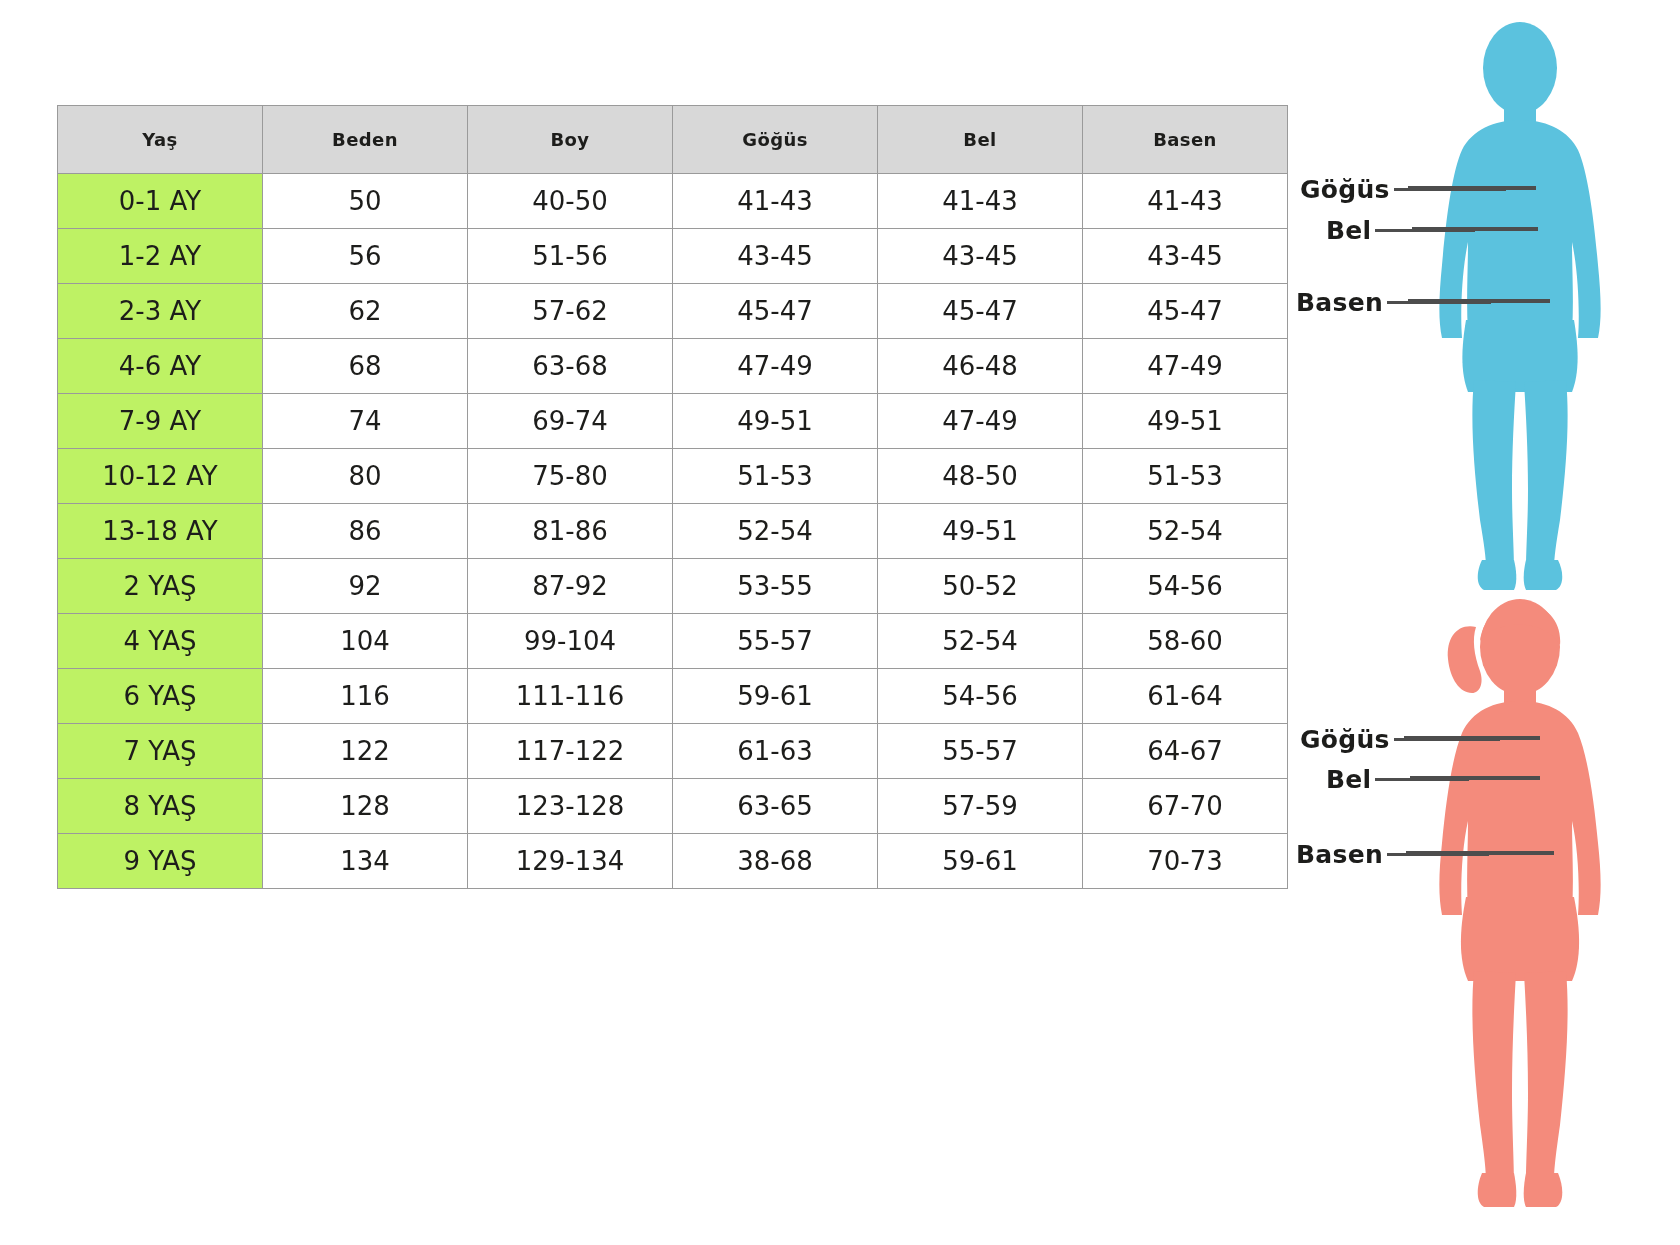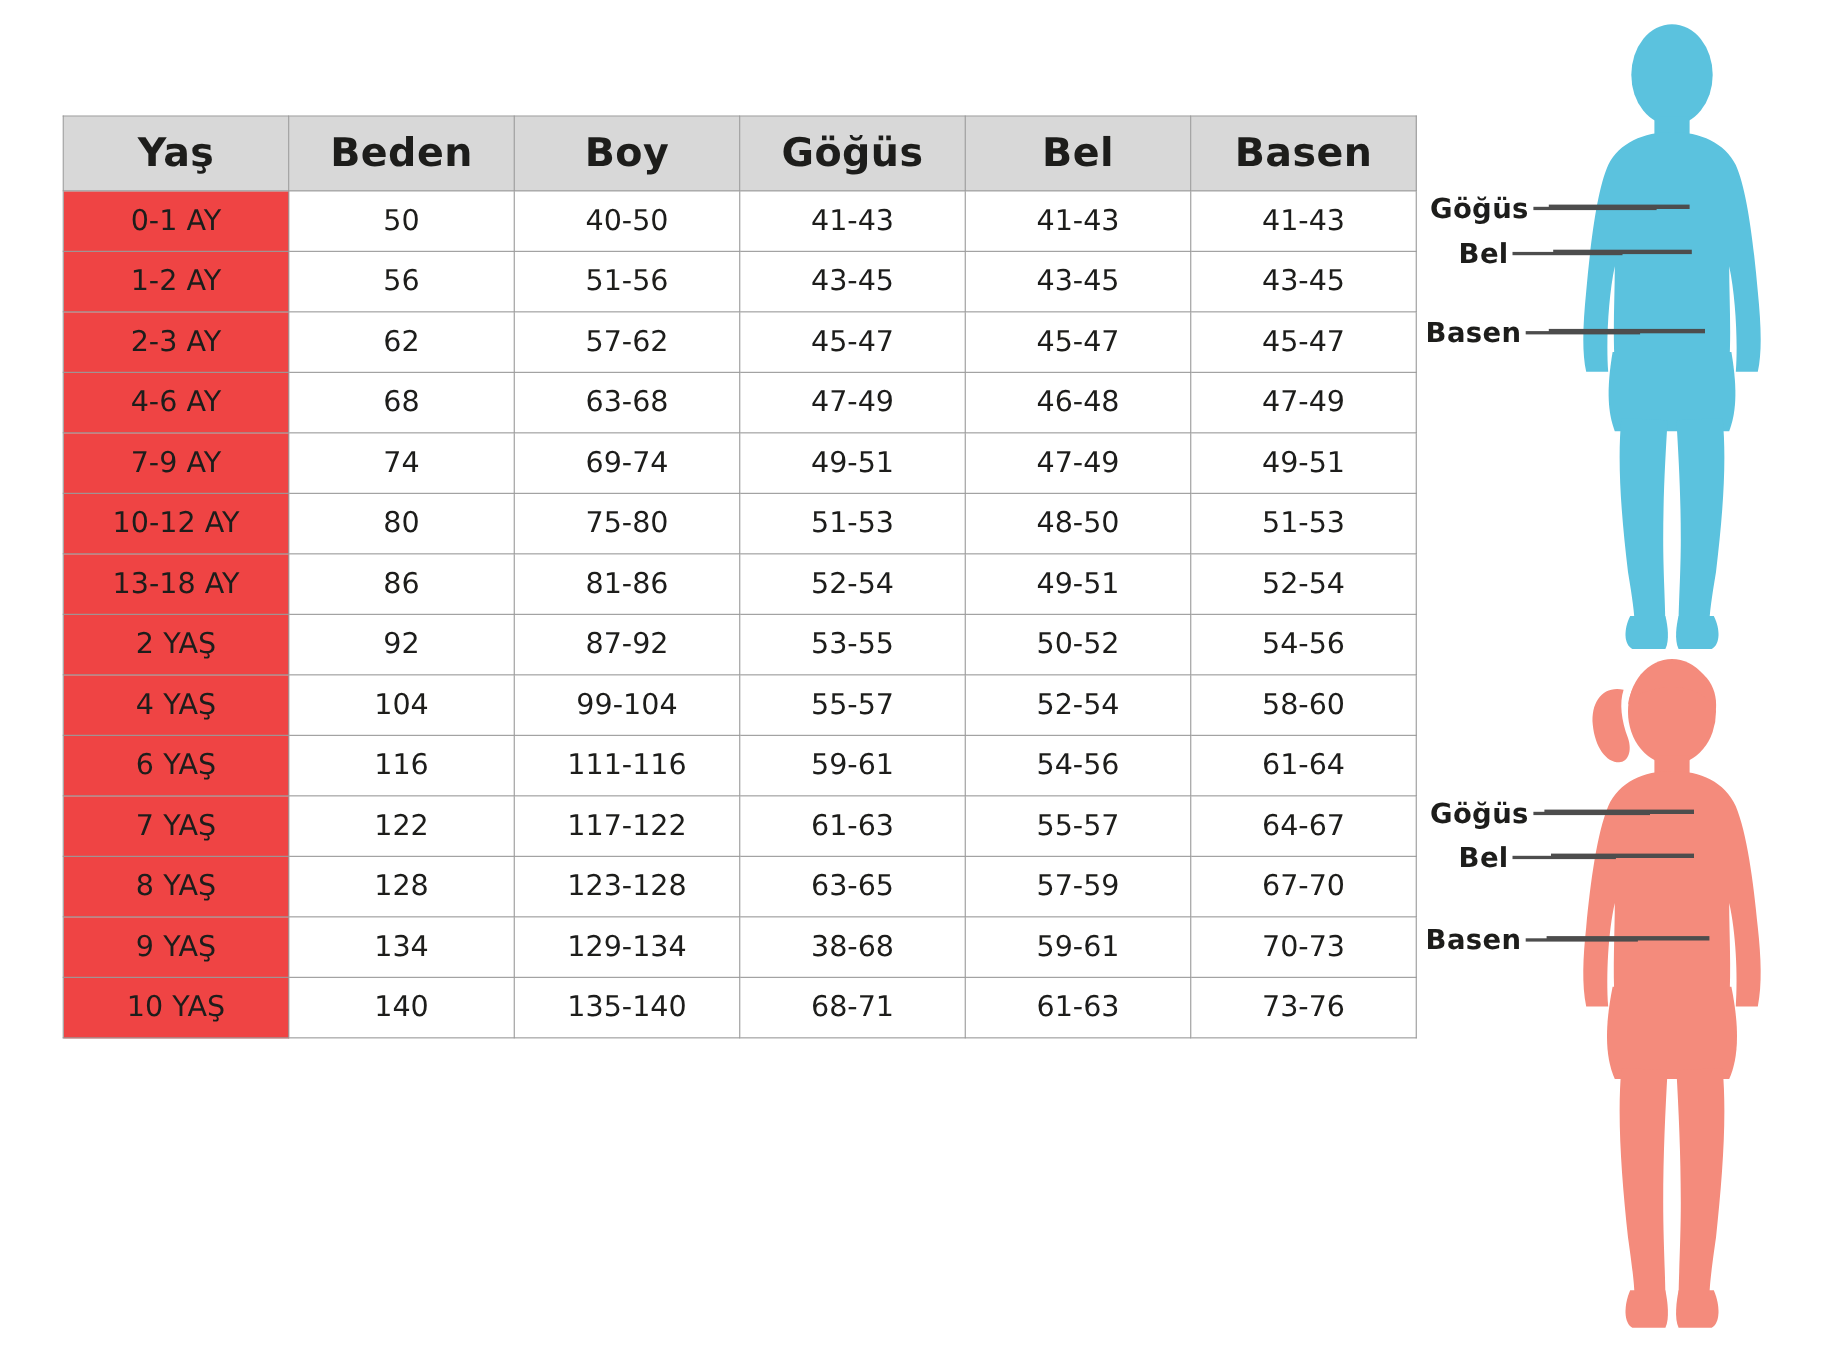--- a/index.html
+++ b/index.html
@@ -36,33 +36,33 @@
   }
   table.size-table th,
   table.size-table td {
     border: 1px solid #9a9a9a;
     text-align: center;
     vertical-align: middle;
     color: #1d1d1b;
   }
   table.size-table thead th {
     background: #d8d8d8;
-    font-size: 36px;
+    font-size: 18px;
     font-weight: bold;
     height: 65px;
     letter-spacing: 0.4px;
   }
   table.size-table tbody td {
     font-size: 26px;
     font-weight: normal;
     height: 52px;
     background: #ffffff;
   }
   table.size-table tbody td.age-cell {
-    background: #ef4444;
+    background: #bef264;
   }
 
   
   col.c-age    { width: 205px; }
   col.c-beden  { width: 205px; }
   col.c-boy    { width: 205px; }
   col.c-gogus  { width: 205px; }
   col.c-bel    { width: 205px; }
   col.c-basen  { width: 205px; }
 
@@ -234,28 +234,20 @@
           <td>57-59</td>
           <td>67-70</td>
         </tr>
         <tr>
           <td class="age-cell">9 YAŞ</td>
           <td>134</td>
           <td>129-134</td>
           <td>38-68</td>
           <td>59-61</td>
           <td>70-73</td>
-        </tr>
-        <tr>
-          <td class="age-cell">10 YAŞ</td>
-          <td>140</td>
-          <td>135-140</td>
-          <td>68-71</td>
-          <td>61-63</td>
-          <td>73-76</td>
         </tr>
       </tbody>
     </table>
   </div>
 
   <div class="figure-block" id="figure-boy">
     <svg class="figure-svg" width="260" height="580" viewBox="0 0 260 580">
       <g fill="#5BC2DE">
 
         <ellipse cx="130" cy="48" rx="37" ry="46"></ellipse>

